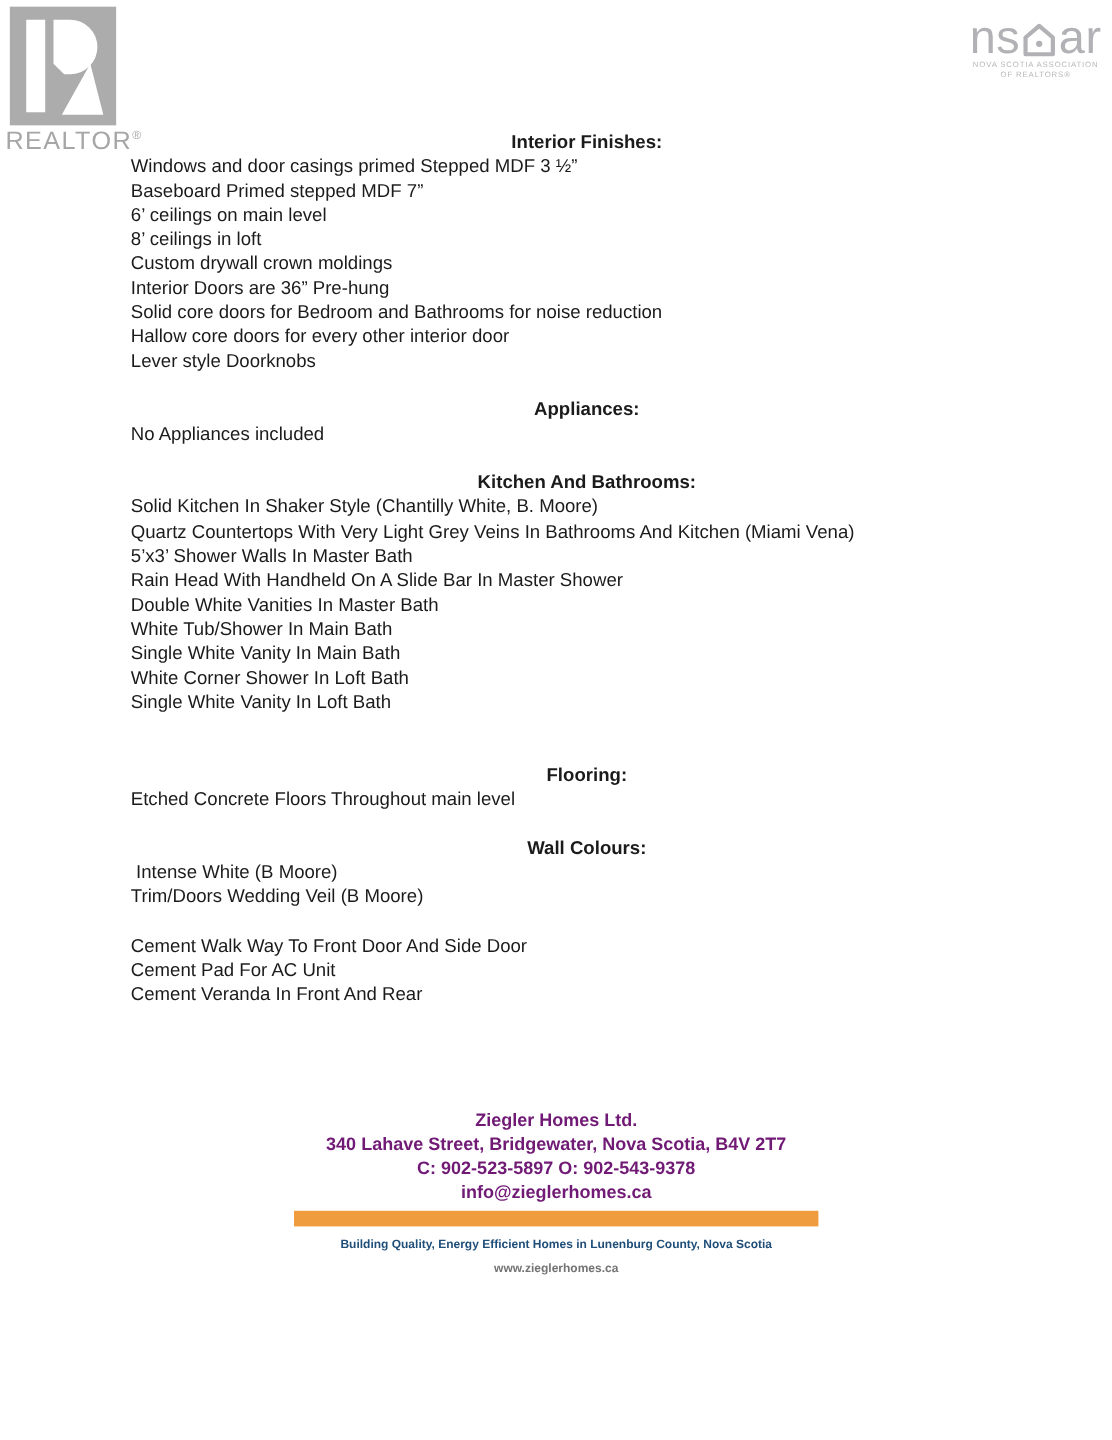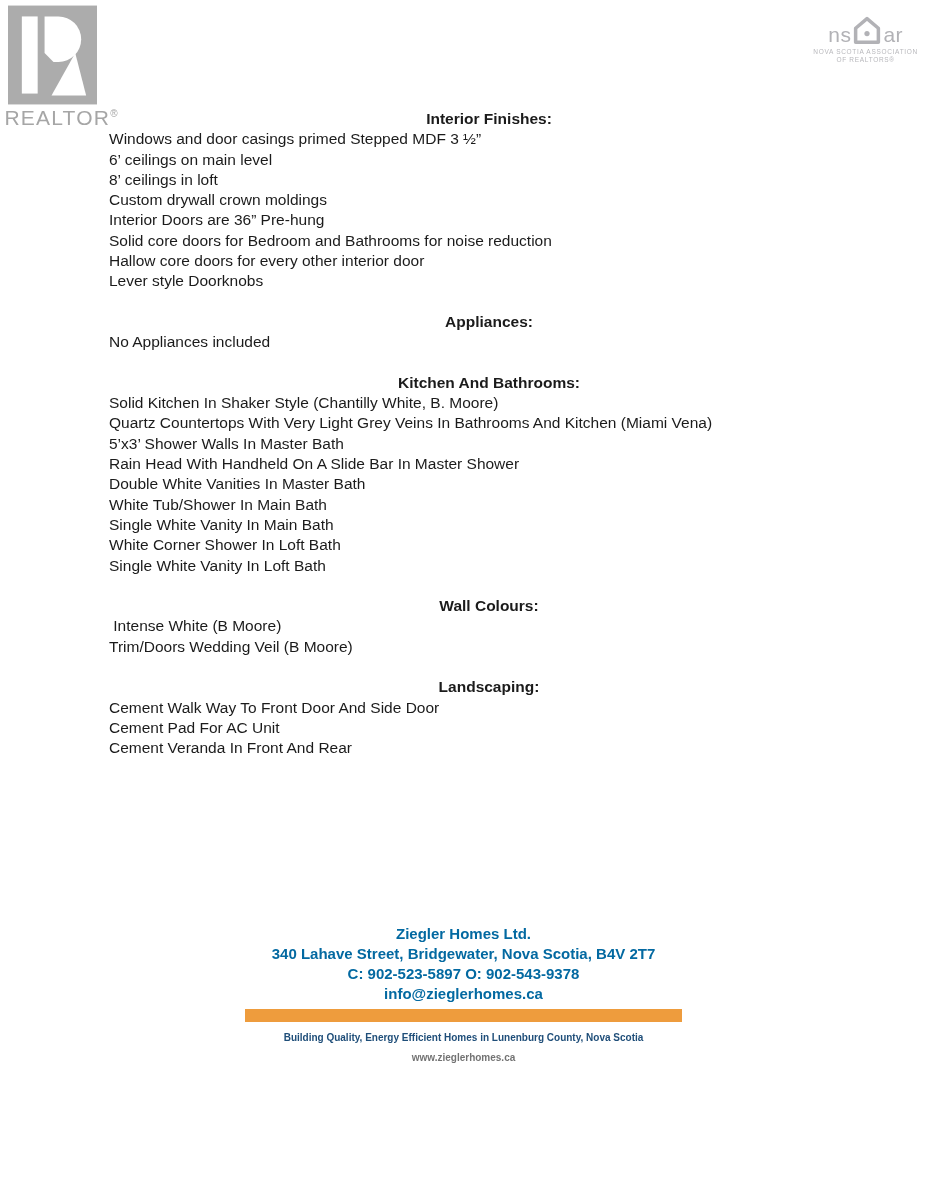--- a/index.html
+++ b/index.html
@@ -20,35 +20,35 @@
   .realtor-text {
     margin-top: 2px; margin-left: -4px;
     font-size: 21px; letter-spacing: 1.2px;
     color: #a6a6a6; white-space: nowrap; line-height: 1;
   }
   .realtor-text sup { font-size: 10px; letter-spacing: 0; }
 
   
   .nsar-logo { position: absolute; right: 9px; top: 16px; text-align: center; color: #b2b2b6; }
   .nsar-word { display: flex; align-items: flex-end; justify-content: center; line-height: 0.8; }
-  .nsar-letters { font-size: 21px; letter-spacing: 0.5px; font-weight: normal; }
+  .nsar-letters { font-size: 39px; letter-spacing: 0.5px; font-weight: normal; }
   .nsar-house { margin: 0 1px; display: block; }
   .nsar-tagline { margin-top: 4px; font-size: 6.5px; letter-spacing: 0.7px; line-height: 8px; color: #b8b8bc; }
 
   
   .content {
     position: absolute; left: 109px; top: 109px; width: 760px;
     font-size: 15.5px; line-height: 20.3px;
   }
   .spec-heading { font-size: 15.5px; font-weight: bold; line-height: 20.3px; text-align: center; }
   .spec-line { white-space: pre-wrap; }
 
   
   .footer { position: absolute; left: 0; top: 924px; width: 100%; text-align: center; }
-  .f-line { font-weight: bold; font-size: 15px; line-height: 20px; color: #0369a1; }
+  .f-line { font-weight: bold; font-size: 15px; line-height: 20px; color: #701a75; }
   .accent-bar { width: 437px; height: 13px; margin: 5px auto 6px auto; }
   .f-tagline { font-weight: bold; font-size: 10px; line-height: 19.5px; }
 </style>
 </head>
 <body>
 
 <div class="page">
 
   <div class="realtor-logo">
     <svg class="realtor-block" viewBox="0 0 90 100" xmlns="http://www.w3.org/2000/svg" aria-hidden="true">
@@ -72,20 +72,21 @@
     <div class="nsar-tagline">
       <span>NOVA SCOTIA ASSOCIATION</span><br>
       <span>OF REALTORS®</span>
     </div>
   </div>
 
   <div class="content" id="sections-root">
       <section style="margin-top: 0px;">
         <h3 class="spec-heading">Interior Finishes:</h3>
         <div class="spec-line">Windows and door casings primed Stepped MDF 3 ½”</div>
+        <div class="spec-line">Baseboard Primed stepped MDF 7”</div>
         <div class="spec-line">6’ ceilings on main level</div>
         <div class="spec-line">8’ ceilings in loft</div>
         <div class="spec-line">Custom drywall crown moldings</div>
         <div class="spec-line">Interior Doors are 36” Pre-hung</div>
         <div class="spec-line">Solid core doors for Bedroom and Bathrooms for noise reduction</div>
         <div class="spec-line">Hallow core doors for every other interior door</div>
         <div class="spec-line">Lever style Doorknobs</div>
       </section>
       <section style="margin-top: 20.3px;">
         <h3 class="spec-heading">Appliances:</h3>
@@ -96,27 +97,30 @@
         <div class="spec-line">Solid Kitchen In Shaker Style (Chantilly White, B. Moore)</div>
         <div class="spec-line">Quartz Countertops With Very Light Grey Veins In Bathrooms And Kitchen (Miami Vena)</div>
         <div class="spec-line">5’x3’ Shower Walls In Master Bath</div>
         <div class="spec-line">Rain Head With Handheld On A Slide Bar In Master Shower</div>
         <div class="spec-line">Double White Vanities In Master Bath</div>
         <div class="spec-line">White Tub/Shower In Main Bath</div>
         <div class="spec-line">Single White Vanity In Main Bath</div>
         <div class="spec-line">White Corner Shower In Loft Bath</div>
         <div class="spec-line">Single White Vanity In Loft Bath</div>
       </section>
+      <section style="margin-top: 40.6px;">
+        <h3 class="spec-heading">Flooring:</h3>
+        <div class="spec-line">Etched Concrete Floors Throughout main level</div>
+      </section>
       <section style="margin-top: 20.3px;">
         <h3 class="spec-heading">Wall Colours:</h3>
         <div class="spec-line"> Intense White (B Moore)</div>
         <div class="spec-line">Trim/Doors Wedding Veil (B Moore)</div>
       </section>
       <section style="margin-top: 20.3px;">
-        <h3 class="spec-heading">Landscaping:</h3>
         <div class="spec-line">Cement Walk Way To Front Door And Side Door</div>
         <div class="spec-line">Cement Pad For AC Unit</div>
         <div class="spec-line">Cement Veranda In Front And Rear</div>
       </section>
     </div>
 
   <div class="footer">
     <p class="f-line">Ziegler Homes Ltd.</p>
     <p class="f-line">340 Lahave Street, Bridgewater, Nova Scotia, B4V 2T7</p>
     <p class="f-line">C: 902-523-5897 O: 902-543-9378</p>

